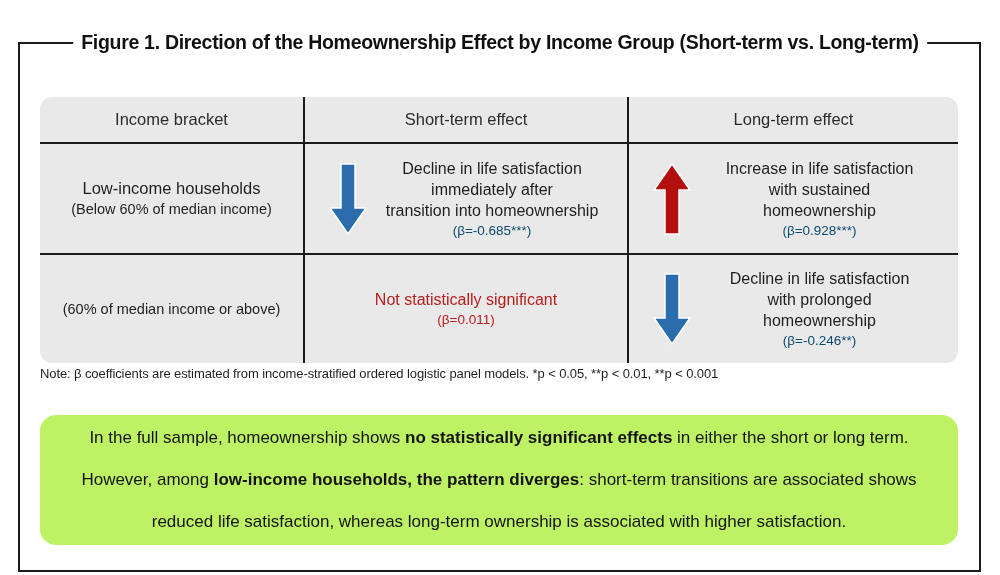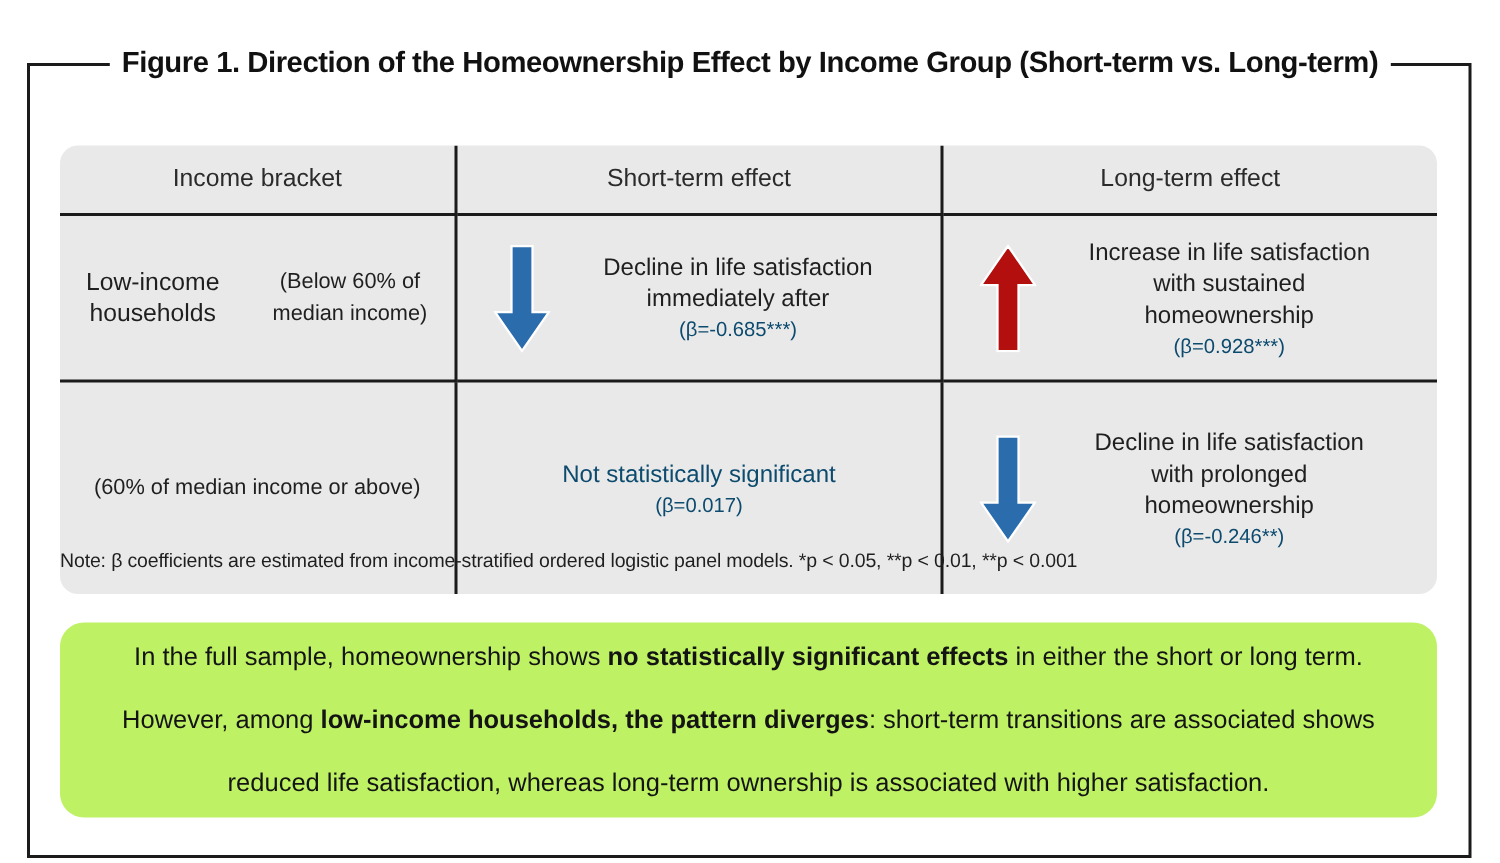--- a/index.html
+++ b/index.html
@@ -10,40 +10,40 @@
   .frame{
     position:absolute;left:18px;top:30px;width:963px;height:530px;
     border:2px solid #1b1b1b;box-sizing:border-box;
   }
   .title{
     position:absolute;top:17px;left:50%;transform:translateX(-50%);
     background:#ffffff;padding:0 8px;white-space:nowrap;
     font-size:19.5px;font-weight:700;letter-spacing:-0.3px;color:#111;line-height:26px;
   }
   .table{
-    position:absolute;left:40px;top:85px;width:918px;height:299px;
+    position:absolute;left:40px;top:85px;width:918px;height:266px;
     background:#e9e9e9;border-radius:12px;overflow:hidden;
     display:grid;grid-template-columns:265px 324px 1fr;grid-template-rows:47px 111px 1fr;
     box-sizing:border-box;
   }
   .cell{box-sizing:border-box;display:flex;align-items:center;justify-content:center;}
   .bR{border-right:2px solid #1b1b1b;}
   .bB{border-bottom:2px solid #1b1b1b;}
   .header{font-size:16.5px;color:#2b2b2b;}
-  .group-cell{flex-direction:row;line-height:21px;text-align:center;}
+  .group-cell{flex-direction:column;line-height:21px;text-align:center;}
   .g-main{font-size:16.5px;color:#1f1f1f;display:block;}
   .g-sub{font-size:14.5px;color:#1f1f1f;display:block;}
   .effect-cell{justify-content:flex-start;padding-left:24px;}
   .arrow{flex:0 0 auto;}
   .effect-text{flex:1;text-align:center;padding-right:10px;}
   .effect-text .l{display:block;font-size:16px;line-height:21px;color:#1f1f1f;text-align:center;}
   .effect-text .beta{display:block;font-size:13.5px;line-height:19px;color:#0c4a6e;}
   .center-cell{justify-content:center;padding:0;}
   .center-cell .effect-text{padding:0;}
-  .ns .l,.ns .beta{color:#0c4a6e;}
+  .ns .l,.ns .beta{color:#b91c1c;}
   .note{
     position:absolute;left:40px;top:354px;font-size:13px;color:#1f1f1f;letter-spacing:-0.1px;
   }
   .summary{
     position:absolute;left:40px;top:403px;width:918px;height:130px;
     background:#bef264;border-radius:16px;box-sizing:border-box;
     display:flex;flex-direction:column;justify-content:center;
     text-align:center;font-size:17px;line-height:42px;color:#141414;
   }
   .summary b{font-weight:700;}
@@ -67,20 +67,21 @@
       <span class="g-sub">(Below 60% of median income)</span>
     </div>
 
     <div class="cell effect-cell bR bB">
       <svg class="arrow" width="38" height="72" viewBox="0 0 38 72">
         <polygon stroke="#ffffff" stroke-width="1.5" points="12,1 26,1 26,45 37,45 19,71 1,45 12,45" fill="#2b6cad"></polygon>
       </svg>
       <div class="effect-text">
         <span class="l">Decline in life satisfaction</span>
         <span class="l">immediately after</span>
+        <span class="l">transition into homeownership</span>
         <span class="beta">(β=-0.685***)</span>
       </div>
     </div>
 
     <div class="cell effect-cell bB">
       <svg class="arrow" width="38" height="72" viewBox="0 0 38 72">
         <polygon stroke="#ffffff" stroke-width="1.5" points="19,1 37,27 26,27 26,71 12,71 12,27 1,27" fill="#b30f0f"></polygon>
       </svg>
       <div class="effect-text">
         <span class="l">Increase in life satisfaction</span>
@@ -90,21 +91,21 @@
       </div>
     </div>
 
     <div class="cell group-cell bR">
       <span class="g-sub">(60% of median income or above)</span>
     </div>
 
     <div class="cell effect-cell center-cell ns bR">
       <div class="effect-text">
         <span class="l">Not statistically significant</span>
-        <span class="beta">(β=0.017)</span>
+        <span class="beta">(β=0.011)</span>
       </div>
     </div>
 
     <div class="cell effect-cell">
       <svg class="arrow" width="38" height="72" viewBox="0 0 38 72">
         <polygon stroke="#ffffff" stroke-width="1.5" points="12,1 26,1 26,45 37,45 19,71 1,45 12,45" fill="#2b6cad"></polygon>
       </svg>
       <div class="effect-text">
         <span class="l">Decline in life satisfaction</span>
         <span class="l">with prolonged</span>

